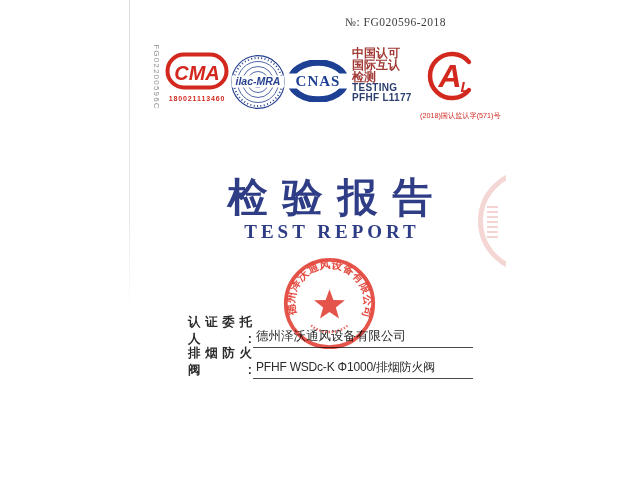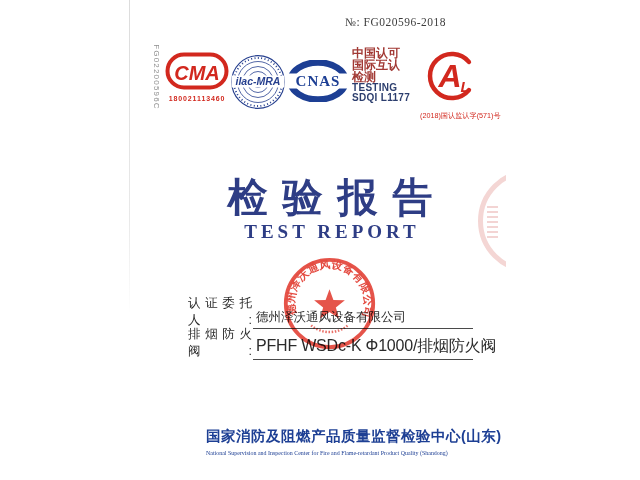--- a/index.html
+++ b/index.html
@@ -34,24 +34,24 @@
   
   .faint-seal-clip{position:absolute;left:472px;top:162px;width:34px;height:118px;overflow:hidden;opacity:.5;}
   .faint-ring{position:absolute;left:6px;top:7px;width:104px;height:104px;border:5px solid rgba(214,106,100,.55);
         border-radius:50%;box-sizing:border-box;filter:blur(.5px);}
   .faint-marks{position:absolute;left:15px;top:44px;width:11px;height:34px;filter:blur(.5px);
         background:repeating-linear-gradient(rgba(205,85,80,.5) 0 2.5px,rgba(255,255,255,0) 2.5px 5px);}
   
   .form-row{position:absolute;left:188px;width:292px;font-size:12.5px;color:#2b2b2b;}
   .row1{top:295px;}.row2{top:326px;}.row3{top:358px;}
   .flabel{display:inline-block;width:64px;text-align:justify;text-align-last:justify;
-        font-weight:400;vertical-align:bottom;}
+        font-weight:700;vertical-align:bottom;margin-top:19px;}
   .fvalue{display:inline-block;width:217px;border-bottom:1px solid #4a4a4a;padding:0 0 2px 3px;
         margin-left:1px;vertical-align:bottom;white-space:nowrap;}
-  .row2 .fvalue{font-size:16px;letter-spacing:-.2px;}
+  .row2 .fvalue{font-size:12px;letter-spacing:-.2px;}
   
   .seal{position:absolute;left:282px;top:256px;width:95px;height:95px;mix-blend-mode:multiply;opacity:.93;}
   .seal-text{font-size:11.5px;font-weight:bold;fill:#e23d32;letter-spacing:.4px;
         font-family:"DejaVu Sans",sans-serif;}
   
   .sdqi{position:absolute;left:160px;top:424px;width:46px;text-align:center;}
   .sdqi-label{font:italic bold 9px "Liberation Sans",sans-serif;color:#1d3f94;letter-spacing:.5px;margin-top:-2px;}
   .footer-text{position:absolute;left:206px;top:427px;width:280px;}
   .org-zh{font-size:14.5px;font-weight:bold;color:#1d3f94;letter-spacing:.5px;white-space:nowrap;}
   .org-en{margin-top:3px;font-family:"Liberation Serif","DejaVu Serif",serif;font-size:7px;color:#1d3f94;
@@ -94,21 +94,21 @@
     <ellipse cx="30" cy="21" rx="27.5" ry="18.5" fill="#fff" stroke="#1d3f94" stroke-width="6.5"></ellipse>
     <rect x="0" y="13.5" width="60" height="15" fill="#fff"></rect>
     <text x="30" y="25.5" text-anchor="middle" class="cnas-text">CNAS</text>
   </svg>
 
   <div class="cnas-info">
     <div class="zh">中国认可</div>
     <div class="zh">国际互认</div>
     <div class="zh">检测</div>
     <div class="en">TESTING</div>
-    <div class="en">SDQI L1177</div>
+    <div class="en">PFHF L1177</div>
   </div>
 
   <svg class="cal-svg" width="56" height="52" viewBox="0 0 56 52">
     <path d="M 44.9,39.1 A 22,22 0 1 1 44.9,10.9" fill="none" stroke="#d2281e" stroke-width="4.5" stroke-linecap="round"></path>
     <text x="26" y="36" text-anchor="middle" class="cal-letter" font-size="32">A</text>
     <text x="41" y="41" text-anchor="middle" class="cal-letter" font-size="15">L</text>
   </svg>
   <div class="cal-caption">(2018)国认监认字(571)号</div>
 
   <div class="title-zh">检验报告</div>
@@ -131,18 +131,14 @@
     <defs>
       <path id="sealArc" d="M 15.2,62.3 A 37,37 0 1 1 84.8,62.3" fill="none"></path>
     </defs>
     <text class="seal-text">
       <textPath href="#sealArc" startOffset="1">德州泽沃通风设备有限公司</textPath>
     </text>
     <polygon fill="#e23d32" opacity=".95" points="50,35 54.1,46.3 66.2,46.7 56.7,54.2 60,65.8 50,59 40,65.8 43.3,54.2 33.8,46.7 45.9,46.3"></polygon>
     <path d="M 30.7,73 A 30,30 0 0 0 69.3,73" fill="none" stroke="#e23d32" stroke-width="2.6" stroke-dasharray="1.6 1.7" opacity=".8"></path>
   </svg>
 
-  <div class="footer-text">
-    <div class="org-zh">国家消防及阻燃产品质量监督检验中心(山东)</div>
-    <div class="org-en">National Supervision and Inspection Center for Fire and Flame-retardant Product Quality (Shandong)</div>
-  </div>
 
 </div>
 
 </body></html>

